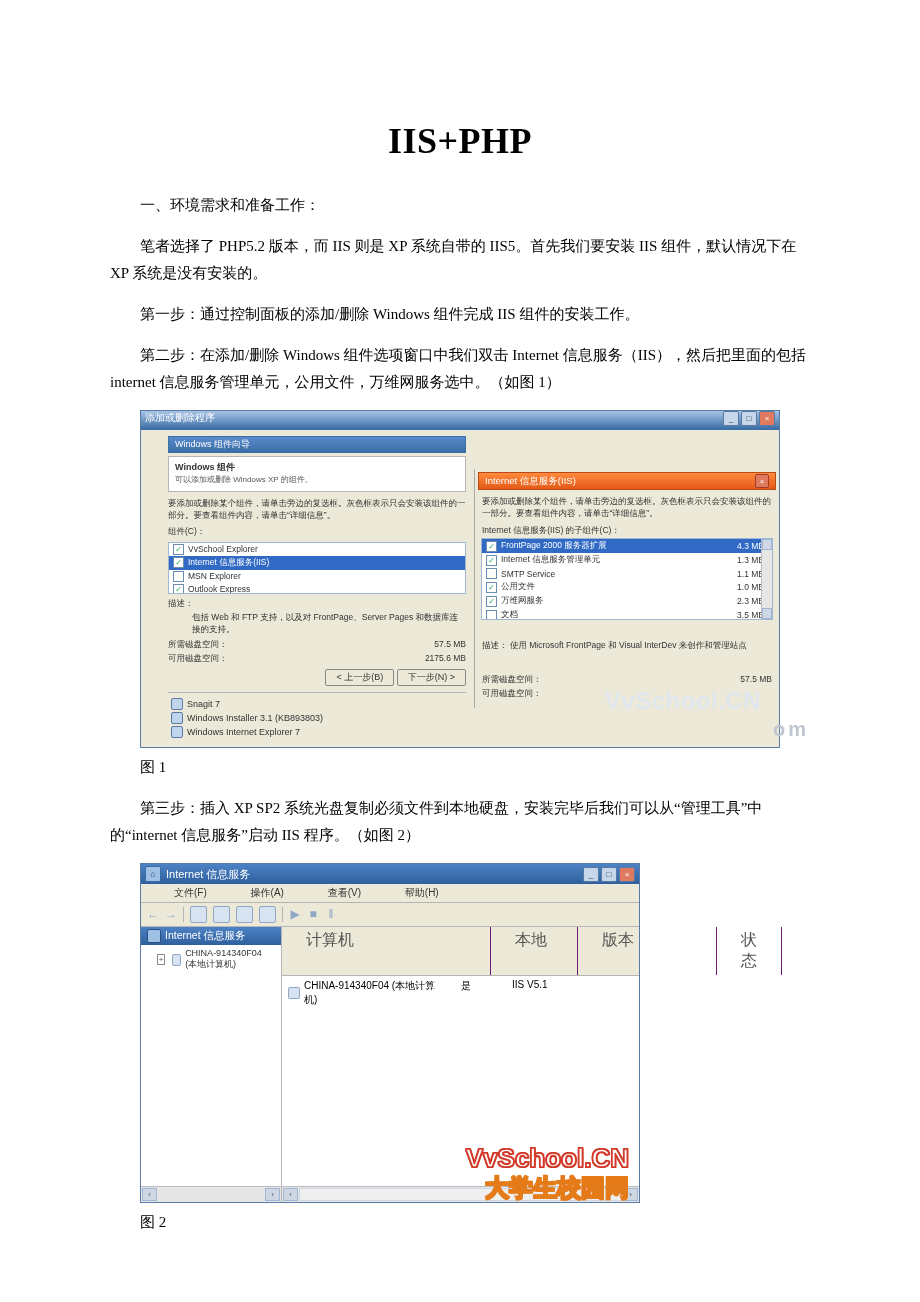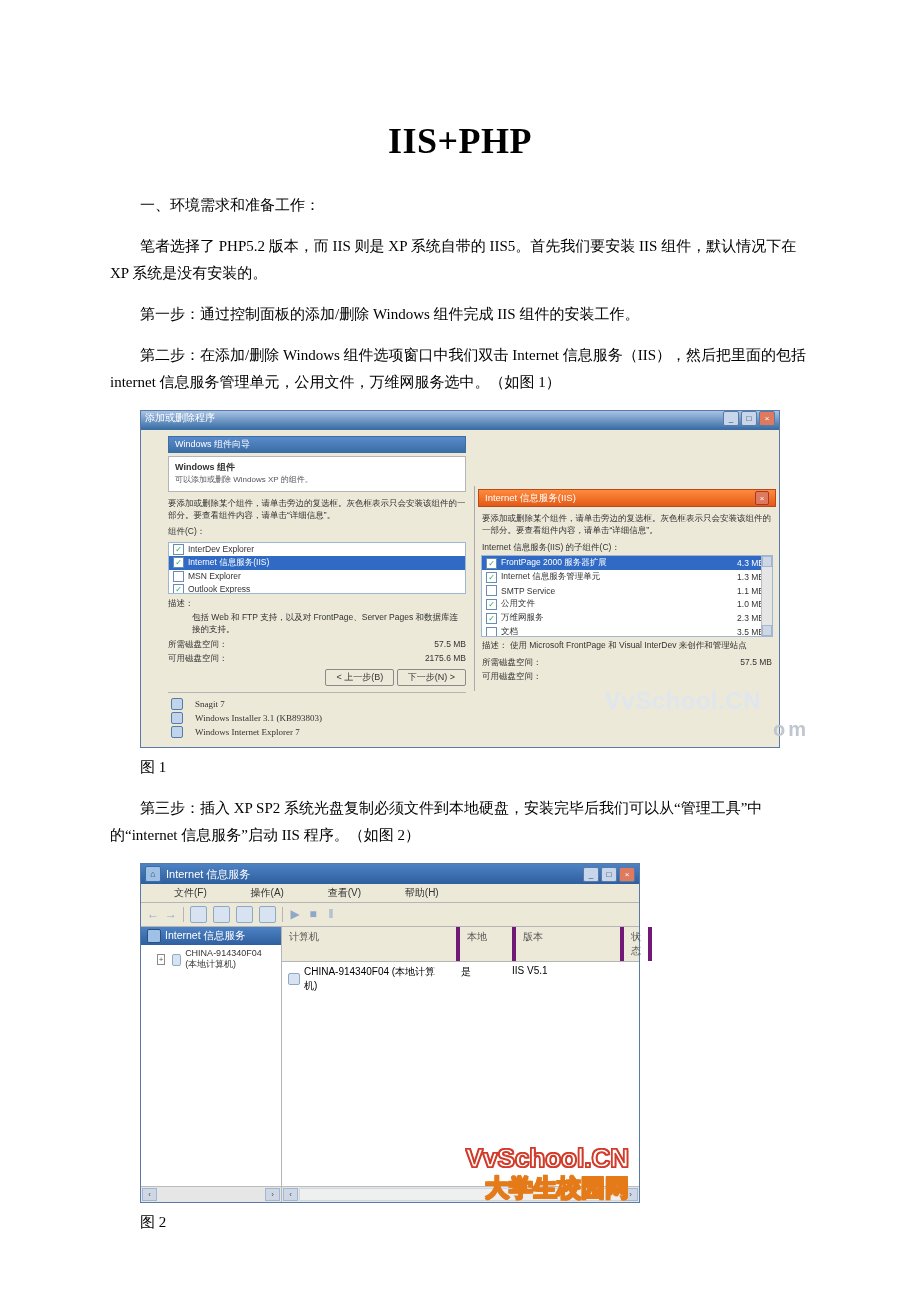--- a/index.html
+++ b/index.html
@@ -117,21 +117,21 @@
     background:#ece9d8;
     padding:1px 10px;
     font-size:9px;
     border-radius:2px;
   }
   .prog-list {
     border-top:1px solid #b5b5b5;
     padding-top:4px;
     margin-top:6px;
   }
-  .prog-list .pl-item { display:flex;align-items:center;gap:12px;font-size:9px;padding:1px 3px;font-family:Liberation Serif, serif; }
+  .prog-list .pl-item { display:flex;align-items:center;gap:4px;font-size:9px;padding:1px 3px; }
   .pl-icon { width:10px;height:10px;background:#c0d4ec;border:1px solid #5a7aa6;border-radius:2px; }
   
   .iis-panel {
     flex: 1 1 0;
     background:#ece9d8;
     border-left:1px solid #aaa;
     padding: 0 3px 6px 3px;
     position:relative;
   }
   .iis-head {
@@ -155,21 +155,21 @@
     height:80px;
     overflow:hidden;
     position:relative;
   }
   .iis-list .item { display:flex;align-items:center;justify-content:space-between;padding:1px 8px 1px 4px;font-size:8.5px; }
   .iis-list .item .lft {display:flex;align-items:center;gap:4px;}
   .iis-list .item.sel { background:#316ac5; color:#fff; }
   .iis-scroll { position:absolute; right:0; top:0; bottom:0; width:10px; background:#e6e6e6; border-left:1px solid #bbb;}
   .iis-scroll::before, .iis-scroll::after { content:""; position:absolute; left:0;right:0;height:9px;background:#cfd7e4;border:1px solid #9fb7d4;}
   .iis-scroll::before{top:0;} .iis-scroll::after{bottom:0;}
-  .iis-note { font-size:8.5px; padding:3px 4px; }
+  .iis-note { font-size:8.5px; padding:20px 4px; }
   .wm1 {
     position:absolute;
     right:18px; bottom:32px;
     font-family: Arial, sans-serif;
     font-weight:bold;
     font-size:24px;
     color:#dfe6ee;
     letter-spacing:0.5px;
     pointer-events:none;
   }
@@ -237,21 +237,21 @@
     display:flex;align-items:center;gap:4px;
   }
   .tree .root .ri { width:12px;height:12px;background:#9fc1e6;border:1px solid #28507e;border-radius:2px;}
   .tree .node { padding:3px 6px 3px 16px; font-size:10px; color:#333; display:flex;align-items:center;gap:4px;}
   .tree .node .exp { width:9px;height:9px;border:1px solid #8a8a8a;display:flex;align-items:center;justify-content:center;font-size:8px;color:#555;margin-right:3px;background:#fff;}
   .tree .fill { flex:1; background:#fff; }
   .tree .sc-h { height:15px;background:#e6e6e6;border-top:1px solid #bbb;display:flex;align-items:center;justify-content:space-between;padding:0 1px;}
   .tree .sc-h .sh-btn { width:13px;height:11px;background:#cfd7e4;border:1px solid #9fb7d4;display:flex;align-items:center;justify-content:center;font-size:8px;color:#456;}
   .grid { flex:1; display:flex;flex-direction:column;min-width:0; }
   .grid .gh { display:flex; background:#ece9d8; border-bottom:1px solid #b5b5b5;}
-  .grid .gh .c { padding:3px 7px; border-right:4px solid #701a75; font-size:10px; color:#555;}
+  .grid .gh .c { padding:3px 24px; border-right:1px solid #701a75; font-size:16px; color:#555;}
   .c.c1{flex:0 0 160px;} .c.c2{flex:0 0 38px;} .c.c3{flex:0 0 90px;} .c.c4{flex:1;}
   .grid .gr { display:flex; }
   .grid .gr .c { padding:3px 6px; font-size:10px; border-right:1px solid transparent;}
   .grid .gfill { flex:1; background:#fff; }
   .grid .sc-h { height:15px;background:#e6e6e6;border-top:1px solid #bbb;display:flex;align-items:center;padding:0 1px;}
   .grid .sc-h .sh-btn { width:13px;height:11px;background:#cfd7e4;border:1px solid #9fb7d4;display:flex;align-items:center;justify-content:center;font-size:8px;color:#456;}
   .grid .sc-h .sh-track { flex:1; height:11px; background:#efefef; border:1px solid #cfd7e4; margin:0 1px;}
   .wm2a {
     position:absolute;
     right:10px; bottom:28px;
@@ -301,21 +301,21 @@
         </div>
         <div class="wizard-head">
           <div class="h1">Windows 组件</div>
           <div class="h2">可以添加或删除 Windows XP 的组件。</div>
         </div>
         <div class="wizard-desc">要添加或删除某个组件，请单击旁边的复选框。灰色框表示只会安装该组件的一部分。要查看组件内容，请单击“详细信息”。</div>
         <div class="wizard-desc">组件(C)：</div>
         <div class="listbox">
           <div class="item">
               <span class="chk">✓</span>
-              <span>InterDev Explorer</span>
+              <span>VvSchool Explorer</span>
             </div>
           <div class="item sel">
               <span class="chk">✓</span>
               <span>Internet 信息服务(IIS)</span>
             </div>
           <div class="item">
               <span class="chk"></span>
               <span>MSN Explorer</span>
             </div>
           <div class="item">

